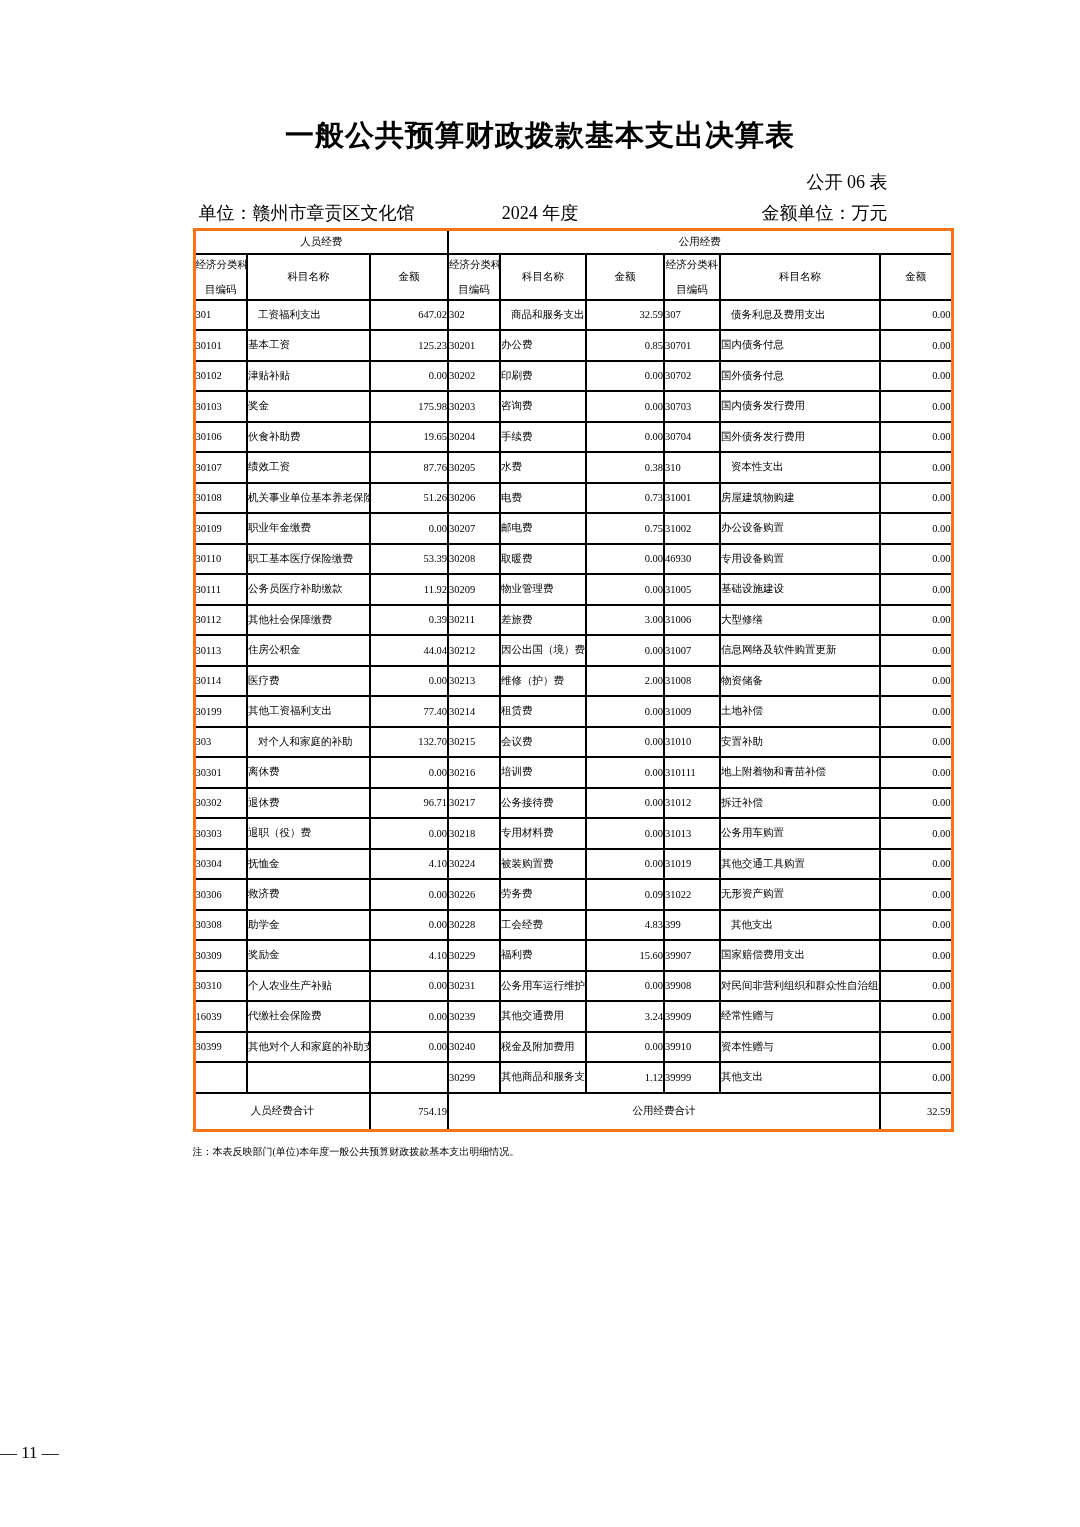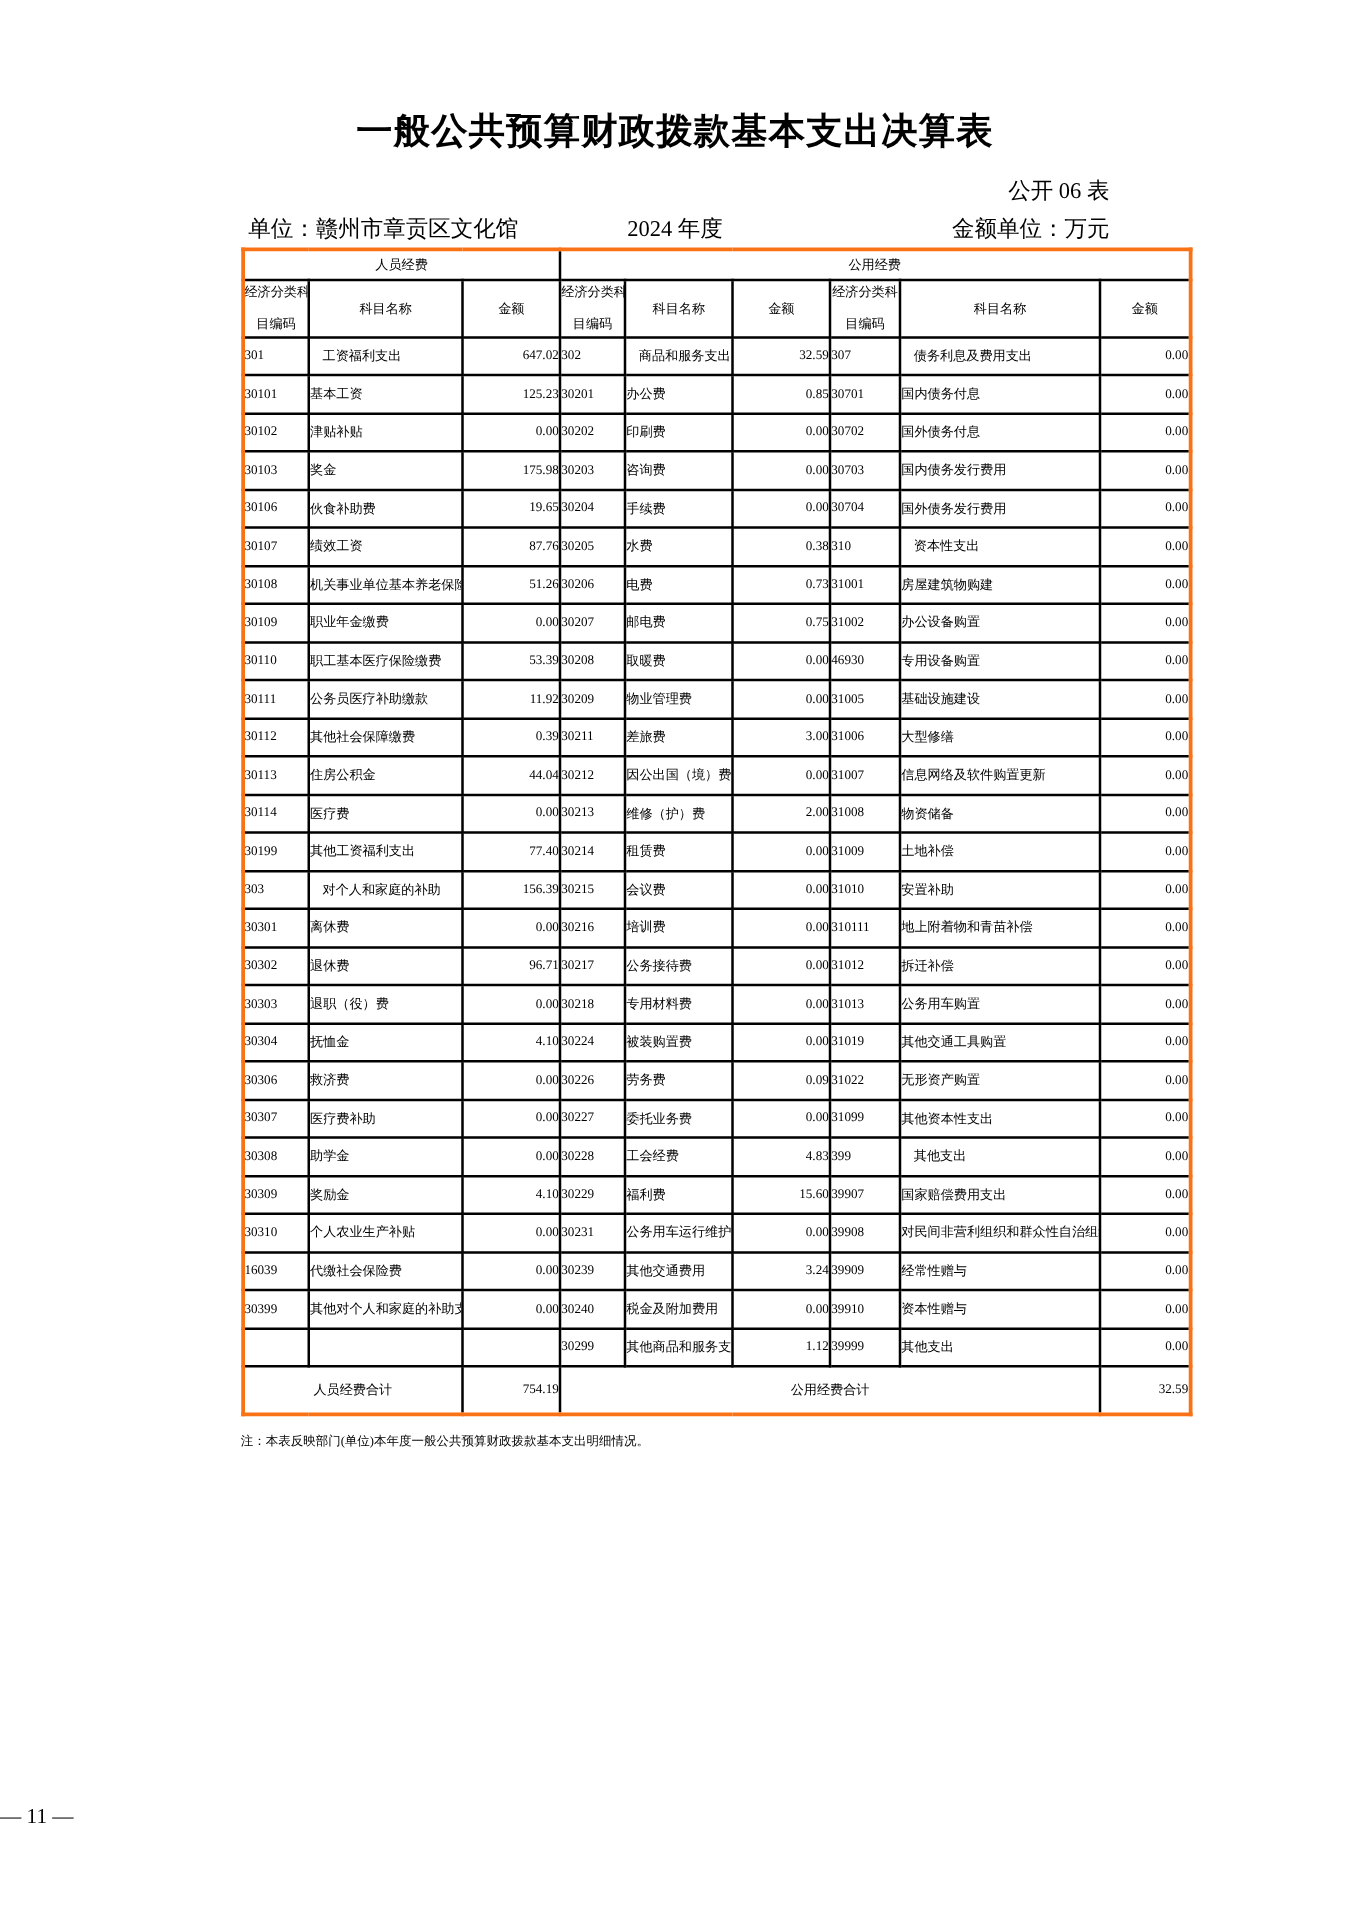--- a/index.html
+++ b/index.html
@@ -2,21 +2,21 @@
 <html><head>
 <meta charset="utf-8">
 <style>
   html,body { margin:0; padding:0; background:#ffffff; }
   .page {
     width:1080px; height:1527px; position:relative;
     background:#ffffff; color:#000;
     font-family:"Liberation Serif","DejaVu Serif",serif;
     overflow:hidden; margin:0 auto;
   }
-  .content { width:695px; margin:0 auto; padding-top:88px; }
+  .content { width:695px; margin:0 auto; padding-top:118px; }
 
   .doc-title {
     font-family:"Liberation Sans","DejaVu Sans",sans-serif;
     font-weight:bold; font-size:29px; letter-spacing:1px;
     text-align:center; margin:0; line-height:34px;
   }
   .pub-line { text-align:right; font-size:18px; margin-top:20px; line-height:20px; }
   .info-line { position:relative; font-size:18px; margin-top:8px; height:26px; line-height:26px; }
   .info-line .left  { position:absolute; left:6px; }
   .info-line .mid   { position:absolute; left:50%; transform:translateX(-50%); }
@@ -255,21 +255,21 @@
             <td class="code">30214</td>
             <td class="name">租赁费</td>
             <td class="amount">0.00</td>
             <td class="code">31009</td>
             <td class="name">土地补偿</td>
             <td class="amount">0.00</td>
           </tr>
           <tr>
             <td class="code cat">303</td>
             <td class="name cat">对个人和家庭的补助</td>
-            <td class="amount">156.39</td>
+            <td class="amount">132.70</td>
             <td class="code">30215</td>
             <td class="name">会议费</td>
             <td class="amount">0.00</td>
             <td class="code">31010</td>
             <td class="name">安置补助</td>
             <td class="amount">0.00</td>
           </tr>
           <tr>
             <td class="code">30301</td>
             <td class="name">离休费</td>
@@ -316,31 +316,20 @@
           </tr>
           <tr>
             <td class="code">30306</td>
             <td class="name">救济费</td>
             <td class="amount">0.00</td>
             <td class="code">30226</td>
             <td class="name">劳务费</td>
             <td class="amount">0.09</td>
             <td class="code">31022</td>
             <td class="name">无形资产购置</td>
-            <td class="amount">0.00</td>
-          </tr>
-          <tr>
-            <td class="code">30307</td>
-            <td class="name">医疗费补助</td>
-            <td class="amount">0.00</td>
-            <td class="code">30227</td>
-            <td class="name">委托业务费</td>
-            <td class="amount">0.00</td>
-            <td class="code">31099</td>
-            <td class="name">其他资本性支出</td>
             <td class="amount">0.00</td>
           </tr>
           <tr>
             <td class="code">30308</td>
             <td class="name">助学金</td>
             <td class="amount">0.00</td>
             <td class="code">30228</td>
             <td class="name">工会经费</td>
             <td class="amount">4.83</td>
             <td class="code cat">399</td>

